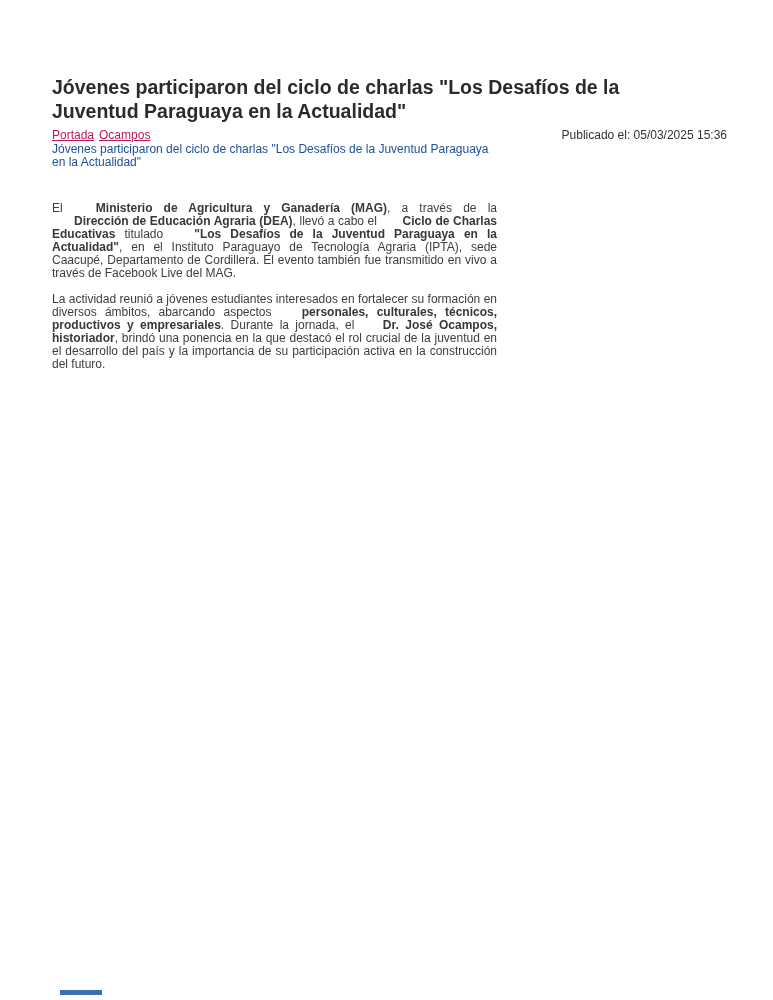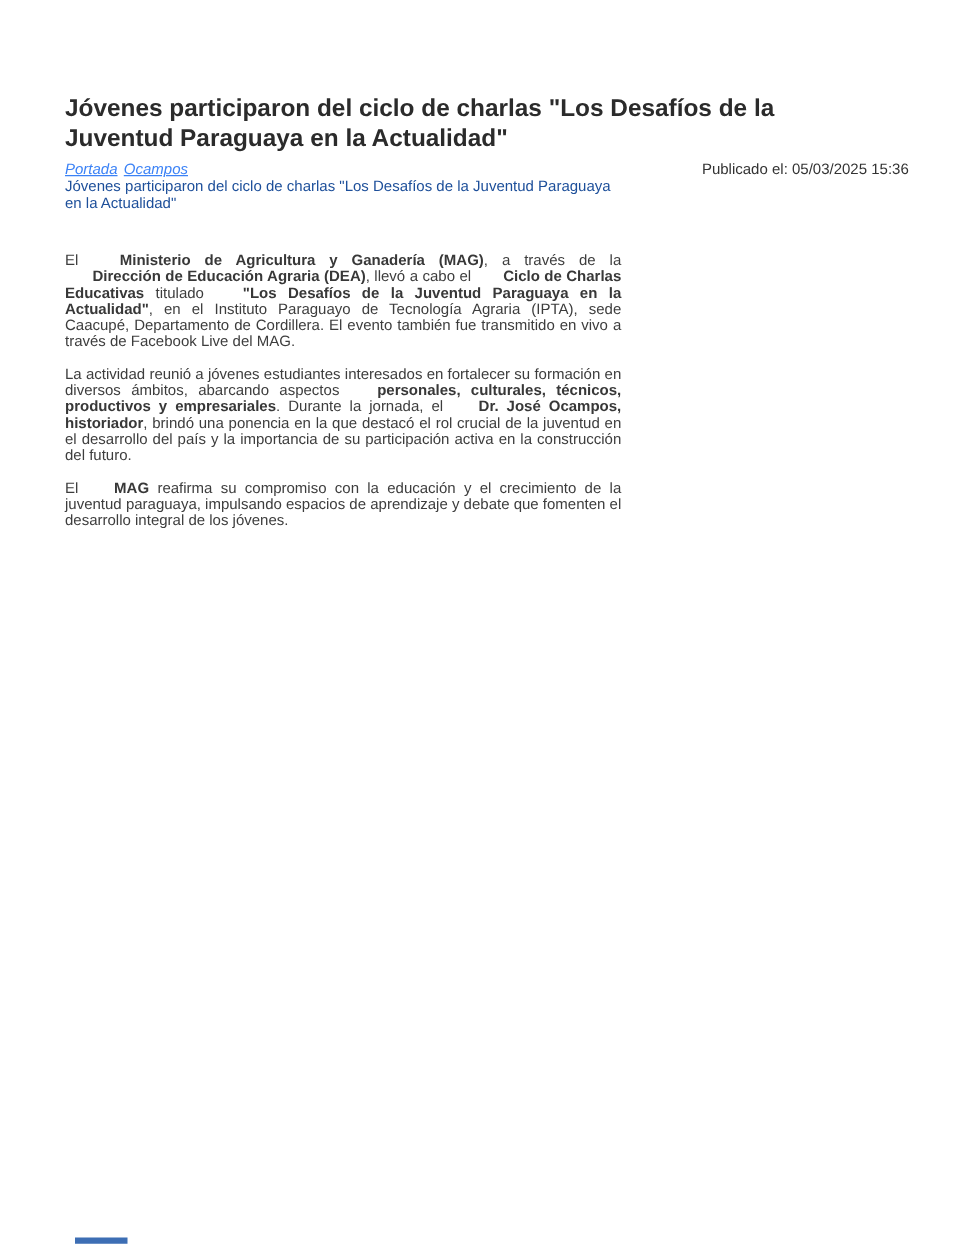--- a/index.html
+++ b/index.html
@@ -31,25 +31,24 @@
     display: flex;
     justify-content: space-between;
     align-items: flex-start;
     font-size: 12px;
     line-height: 13px;
   }
   .crumb-col {
     max-width: 448px;
   }
   .breadcrumb a {
-    color: #3b82f6;
+    color: #be185d;
     text-decoration: underline;
     margin-right: 5px;
     cursor: pointer;
-    font-style: italic;
   }
   .crumb-current {
     color: var(--link-blue, #1d4f9a);
     margin-top: 1px;
   }
   .published {
     color: #333333;
     white-space: nowrap;
     text-align: right;
     padding-left: 47px;
@@ -89,18 +88,17 @@
     <div class="crumb-col">
       <nav class="breadcrumb" id="breadcrumb"><a href="#">Portada</a><a href="#">Ocampos</a></nav>
       <div class="crumb-current">Jóvenes participaron del ciclo de charlas "Los Desafíos de la Juventud Paraguaya en la Actualidad"</div>
     </div>
     <div class="published">Publicado el: 05/03/2025 15:36</div>
   </div>
 
   <article class="body-text" id="article-body">
       <p><span>El </span><b>Ministerio de Agricultura y Ganadería (MAG)</b><span>, a través de la </span><b>Dirección de Educación Agraria (DEA)</b><span>, llevó a cabo el </span><b>Ciclo de Charlas Educativas</b><span> titulado </span><b>"Los Desafíos de la Juventud Paraguaya en la Actualidad"</b><span>, en el Instituto Paraguayo de Tecnología Agraria (IPTA), sede Caacupé, Departamento de Cordillera. El evento también fue transmitido en vivo a través de Facebook Live del MAG.</span></p>
       <p><span>La actividad reunió a jóvenes estudiantes interesados en fortalecer su formación en diversos ámbitos, abarcando aspectos </span><b>personales, culturales, técnicos, productivos y empresariales</b><span>. Durante la jornada, el </span><b>Dr. José Ocampos, historiador</b><span>, brindó una ponencia en la que destacó el rol crucial de la juventud en el desarrollo del país y la importancia de su participación activa en la construcción del futuro.</span></p>
-      <p><span>El </span><b>MAG</b><span> reafirma su compromiso con la educación y el crecimiento de la juventud paraguaya, impulsando espacios de aprendizaje y debate que fomenten el desarrollo integral de los jóvenes.</span></p>
     </article>
 
 </div>
 
 <div class="accent-bar"></div>
 
 </body></html>

